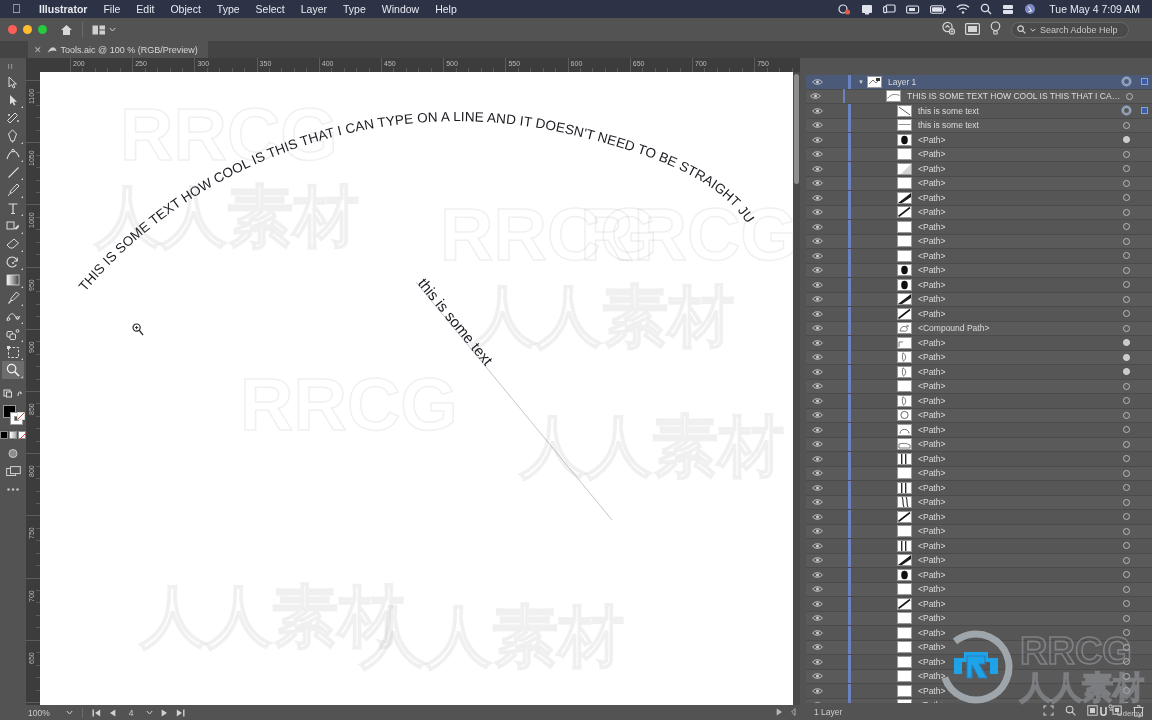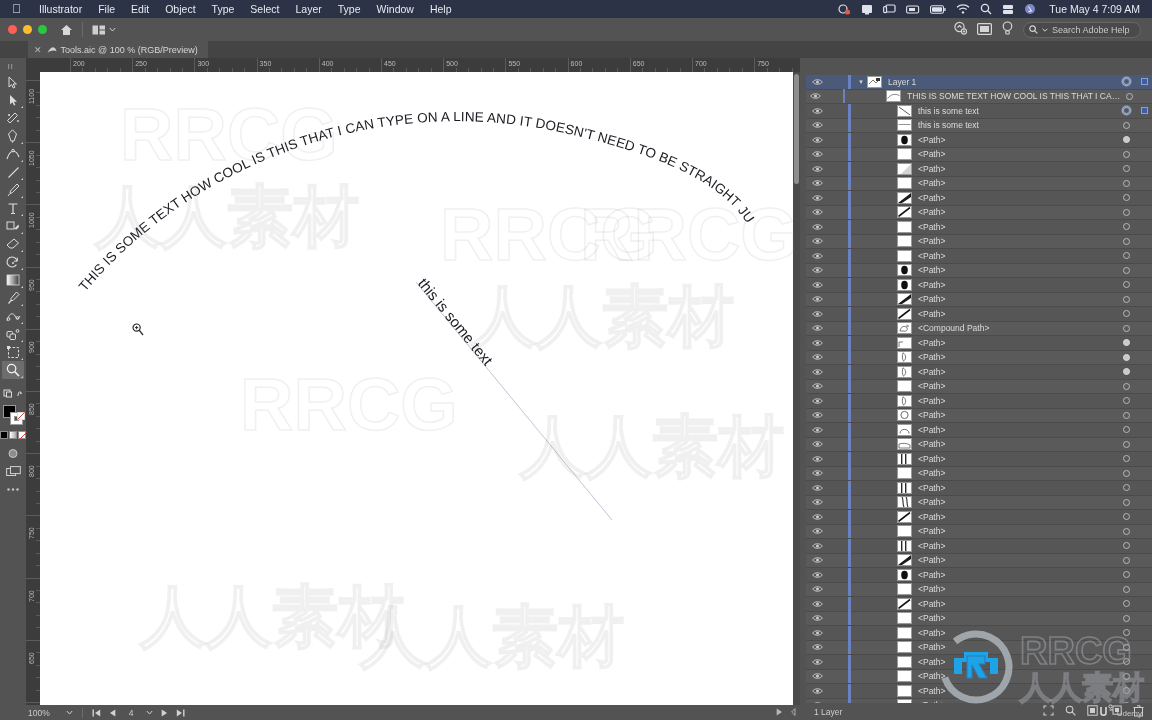--- a/index.html
+++ b/index.html
@@ -17,21 +17,21 @@
   .macbar {
     position: absolute; top: 0; left: 0; width: 1152px; height: 18px;
     background: #2c3347;
     display: flex; align-items: center;
     color: #e8eaf0; font-size: 10.5px;
     padding: 0 6px;
     z-index: 60;
   }
   .macbar .apple { font-size: 12px; margin: 0 10px 0 6px; line-height: 1; }
   .macbar .mi { padding: 0 8px; white-space: nowrap; line-height: 18px; }
-  .macbar .mi.bold { font-weight: normal; }
+  .macbar .mi.bold { font-weight: bold; }
   .macbar .spacer { flex: 1 1 auto; }
   .macbar .ri { padding: 0 5px; display: flex; align-items: center; }
   .macbar .clock { padding: 0 6px 0 8px; white-space: nowrap; font-size: 10.5px; }
   .macbar svg { display: block; }
 
   
   .appbar {
     position: absolute; top: 18px; left: 0; width: 1152px; height: 23px;
     background: #535353;
     display: flex; align-items: center;
@@ -40,21 +40,21 @@
   .traffic { display: flex; align-items: center; gap: 6px; padding-left: 8px; }
   .dot { width: 9px; height: 9px; border-radius: 50%; }
   .dot.r { background: #ff5f57; } .dot.y { background: #febc2e; } .dot.g { background: #28c840; }
   .homebtn { margin-left: 13px; color: #d8d8d8; display: flex; align-items: center; }
   .sep-v { width: 1px; height: 15px; background: #6a6a6a; margin: 0 9px; }
   .arrangebtn { display: flex; align-items: center; gap: 3px; color: #d0d0d0; font-size: 9px; }
   .apptitle {
     position: absolute; left: 0; right: 0; text-align: center;
     color: #cfcfcf; font-size: 10.5px; pointer-events: none;
   }
-  .appbar-right { margin-left: auto; display: flex; align-items: center; gap: 10px; padding-right: 11px; }
+  .appbar-right { margin-left: auto; display: flex; align-items: center; gap: 10px; padding-right: 23px; }
   .searchbox {
     display: flex; align-items: center; gap: 4px;
     background: #4a4a4a; border: 1px solid #666;
     border-radius: 9px; height: 16px; padding: 0 7px 0 5px;
     color: #c6c6c6; font-size: 9px; min-width: 118px;
   }
 
   
   .tabbar {
     position: absolute; top: 41px; left: 0; width: 1152px; height: 17px;

